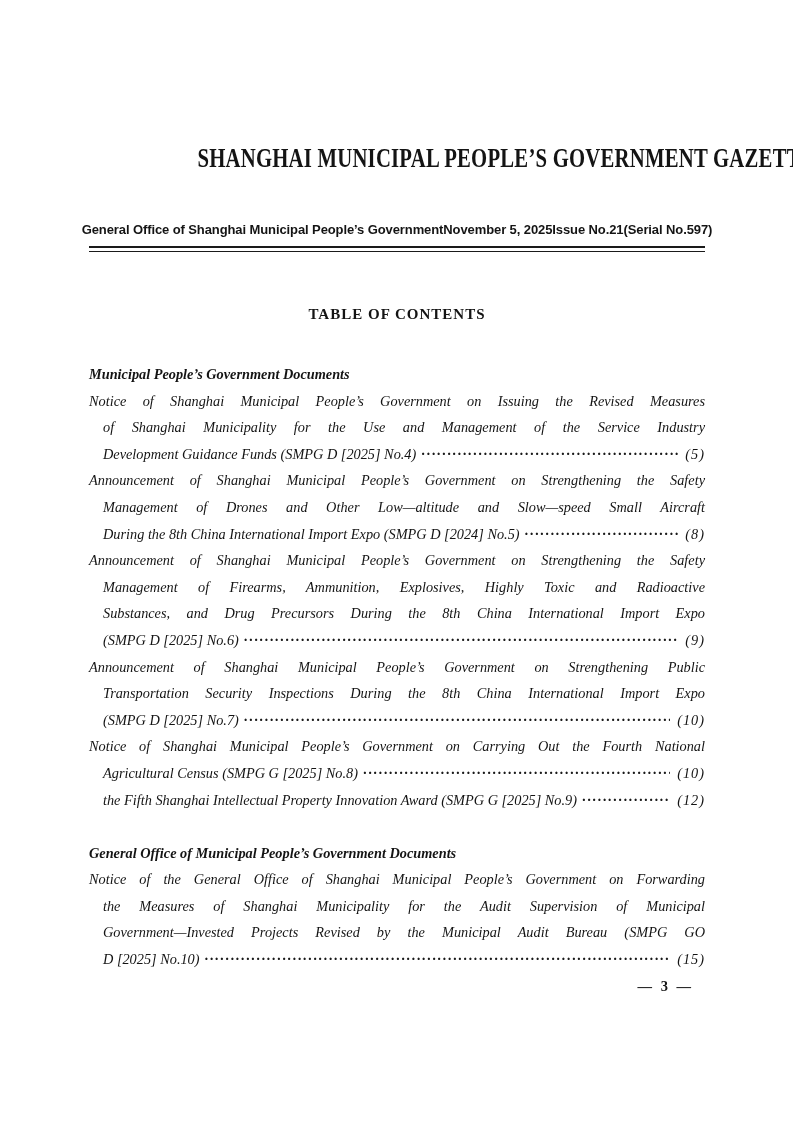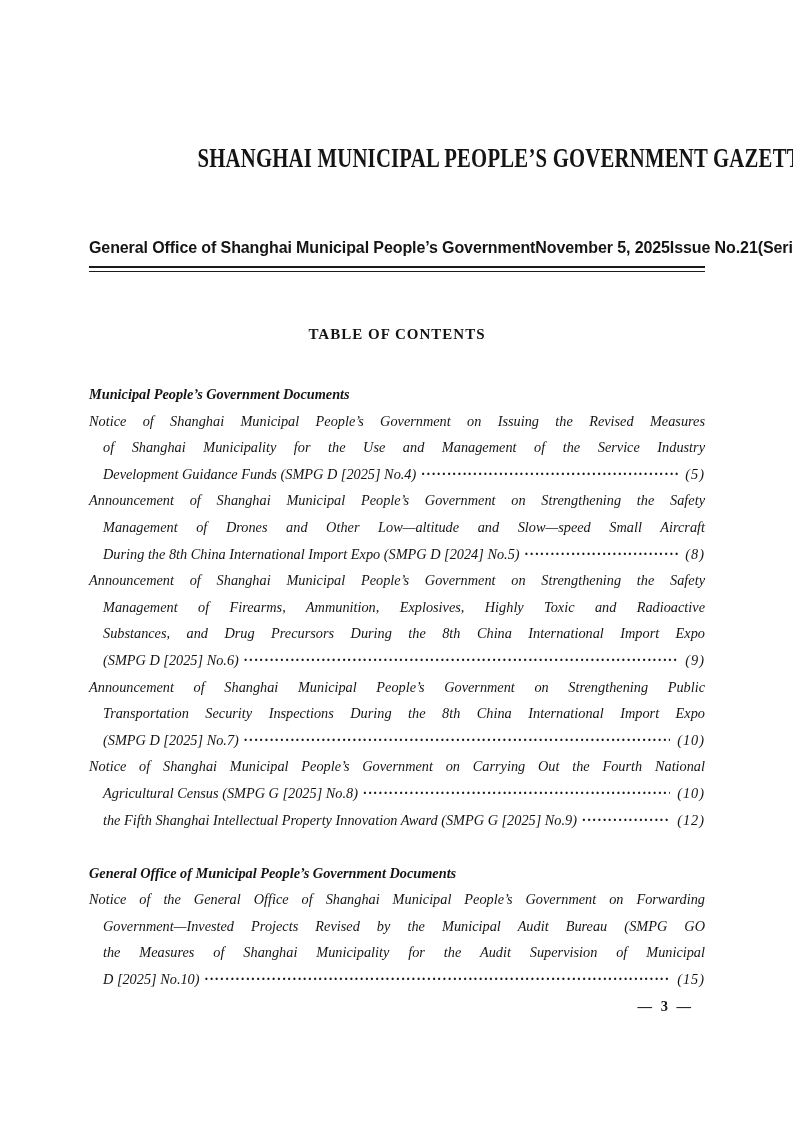--- a/index.html
+++ b/index.html
@@ -22,27 +22,27 @@
     font-size:28px;
     line-height:30px;
     letter-spacing:0.3px;
   }
   .gazette-title .squeeze{
     display:inline-block;
     transform:scaleX(0.74);
     transform-origin:50% 50%;
   }
   .publisher-row{
-    margin-top:66px;
+    margin-top:49px;
     display:flex;
-    justify-content:space-between;
+    justify-content:center;
     align-items:baseline;
     font-family:"Liberation Sans", sans-serif;
     font-weight:700;
-    font-size:16px;
+    font-size:13px;
     letter-spacing:-0.1px;
     white-space:nowrap;
   }
   .double-rule{
     margin-top:9px;
     height:3px;
     border-top:2.5px solid #1a1a1a;
     border-bottom:1.2px solid #1a1a1a;
   }
   .toc-title{
@@ -163,22 +163,22 @@
           <span class="dots"></span>
           <span class="pg">(10)</span>
         </div>
         <div class="toc-line indent leader-row">
           <span class="lt">the Fifth Shanghai Intellectual Property Innovation Award (SMPG G [2025] No.9)</span>
           <span class="dots"></span>
           <span class="pg">(12)</span>
         </div>
         <div class="sec-heading">General Office of Municipal People’s Government Documents</div>
         <div class="toc-line">Notice of the General Office of Shanghai Municipal People’s Government on Forwarding</div>
+        <div class="toc-line indent">the Measures of Shanghai Municipality for the Audit Supervision of Municipal</div>
         <div class="toc-line indent">Government—Invested Projects Revised by the Municipal Audit Bureau (SMPG GO</div>
-        <div class="toc-line indent">the Measures of Shanghai Municipality for the Audit Supervision of Municipal</div>
         <div class="toc-line indent leader-row">
           <span class="lt">D [2025] No.10)</span>
           <span class="dots"></span>
           <span class="pg">(15)</span>
         </div>
       </div>
 
     <div class="footer-pagenum">— 3 —</div>
 
   </div>

